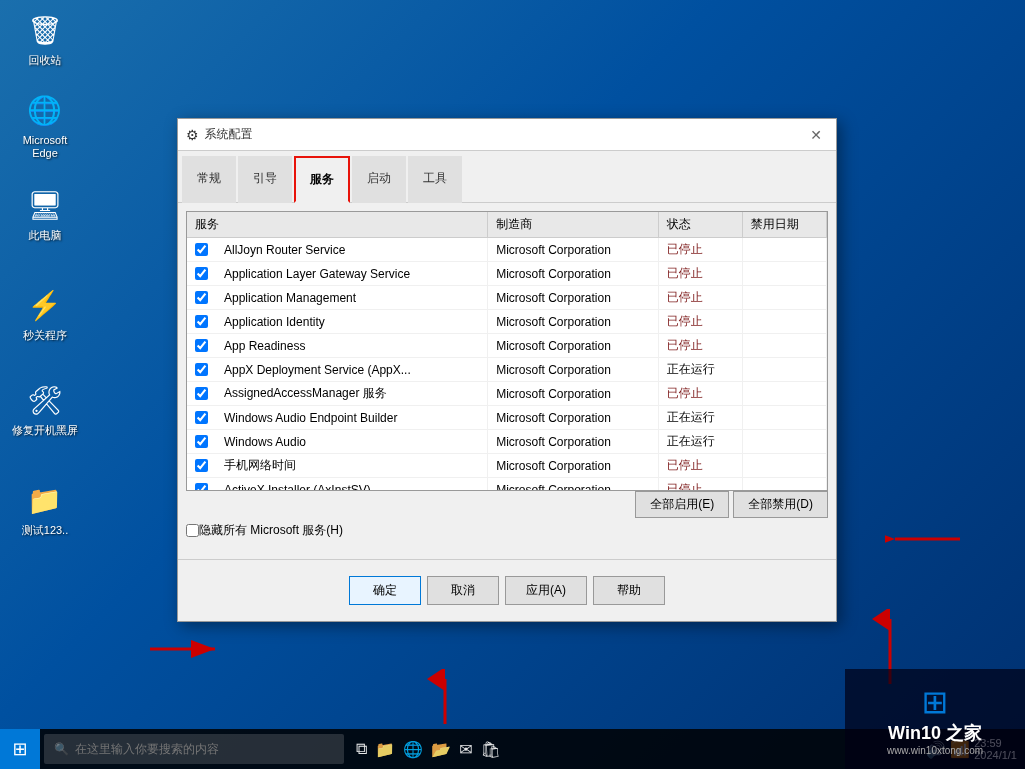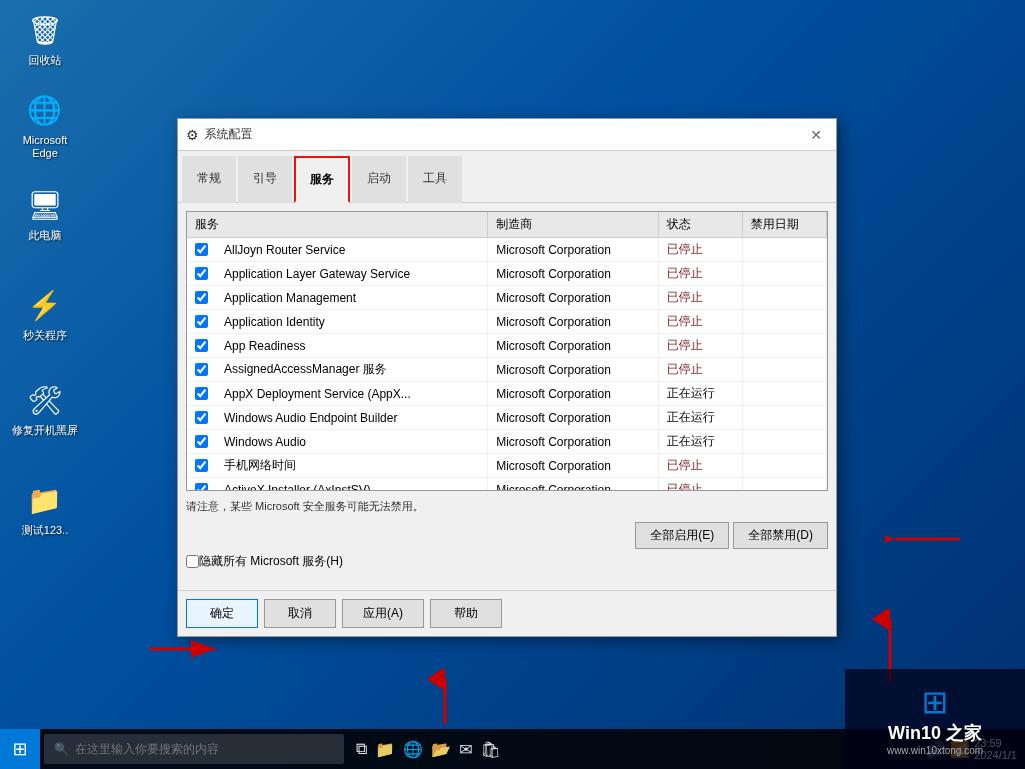--- a/index.html
+++ b/index.html
@@ -287,23 +287,24 @@
       display: flex;
       align-items: center;
       gap: 0;
       margin: 4px 0;
       font-size: 12px;
     }
 
     
     .bottom-buttons {
       display: flex;
+      justify-content: center;
       gap: 6px;
       margin-top: 8px;
-      padding: 8px;
+      padding: 16px;
       border-top: 1px solid #ccc;
     }
     .bottom-btn {
       padding: 5px 20px;
       font-size: 12px;
       background: #e0e0e0;
       border: 1px solid #999;
       cursor: pointer;
       min-width: 72px;
     }
@@ -452,36 +453,36 @@
                   </div>
                 </td>
                 <td>Microsoft Corporation</td>
                 <td class="status-stopped">已停止</td>
                 <td></td>
               </tr>
               <tr>
                 <td>
                   <div class="cb-cell">
                     <input type="checkbox" checked="" style="">
+                    <span>AppX Deployment Service (AppX...</span>
+                  </div>
+                </td>
+                <td>Microsoft Corporation</td>
+                <td class="status-running">正在运行</td>
+                <td></td>
+              </tr>
+              <tr>
+                <td>
+                  <div class="cb-cell">
+                    <input type="checkbox" checked="" style="">
                     <span>AssignedAccessManager 服务</span>
                   </div>
                 </td>
                 <td>Microsoft Corporation</td>
                 <td class="status-stopped">已停止</td>
-                <td></td>
-              </tr>
-              <tr>
-                <td>
-                  <div class="cb-cell">
-                    <input type="checkbox" checked="" style="">
-                    <span>AppX Deployment Service (AppX...</span>
-                  </div>
-                </td>
-                <td>Microsoft Corporation</td>
-                <td class="status-running">正在运行</td>
                 <td></td>
               </tr>
               <tr>
                 <td>
                   <div class="cb-cell">
                     <input type="checkbox" checked="" style="">
                     <span>Windows Audio Endpoint Builder</span>
                   </div>
                 </td>
                 <td>Microsoft Corporation</td>
@@ -518,21 +519,20 @@
                   </div>
                 </td>
                 <td>Microsoft Corporation</td>
                 <td class="status-stopped">已停止</td>
                 <td></td>
               </tr>
             </tbody>
         </table>
       </div>
 
-      <div class="notice-text">请注意，某些 Microsoft 安全服务可能无法禁用。</div>
 
       <div class="enable-disable-row">
         <button class="btn">全部启用(E)</button>
         <button class="btn">全部禁用(D)</button>
       </div>
 
       <div class="hide-ms-row">
         <input type="checkbox" id="hide-ms-cb" style="">
         <label for="hide-ms-cb">隐藏所有 Microsoft 服务(H)</label>
       </div>

